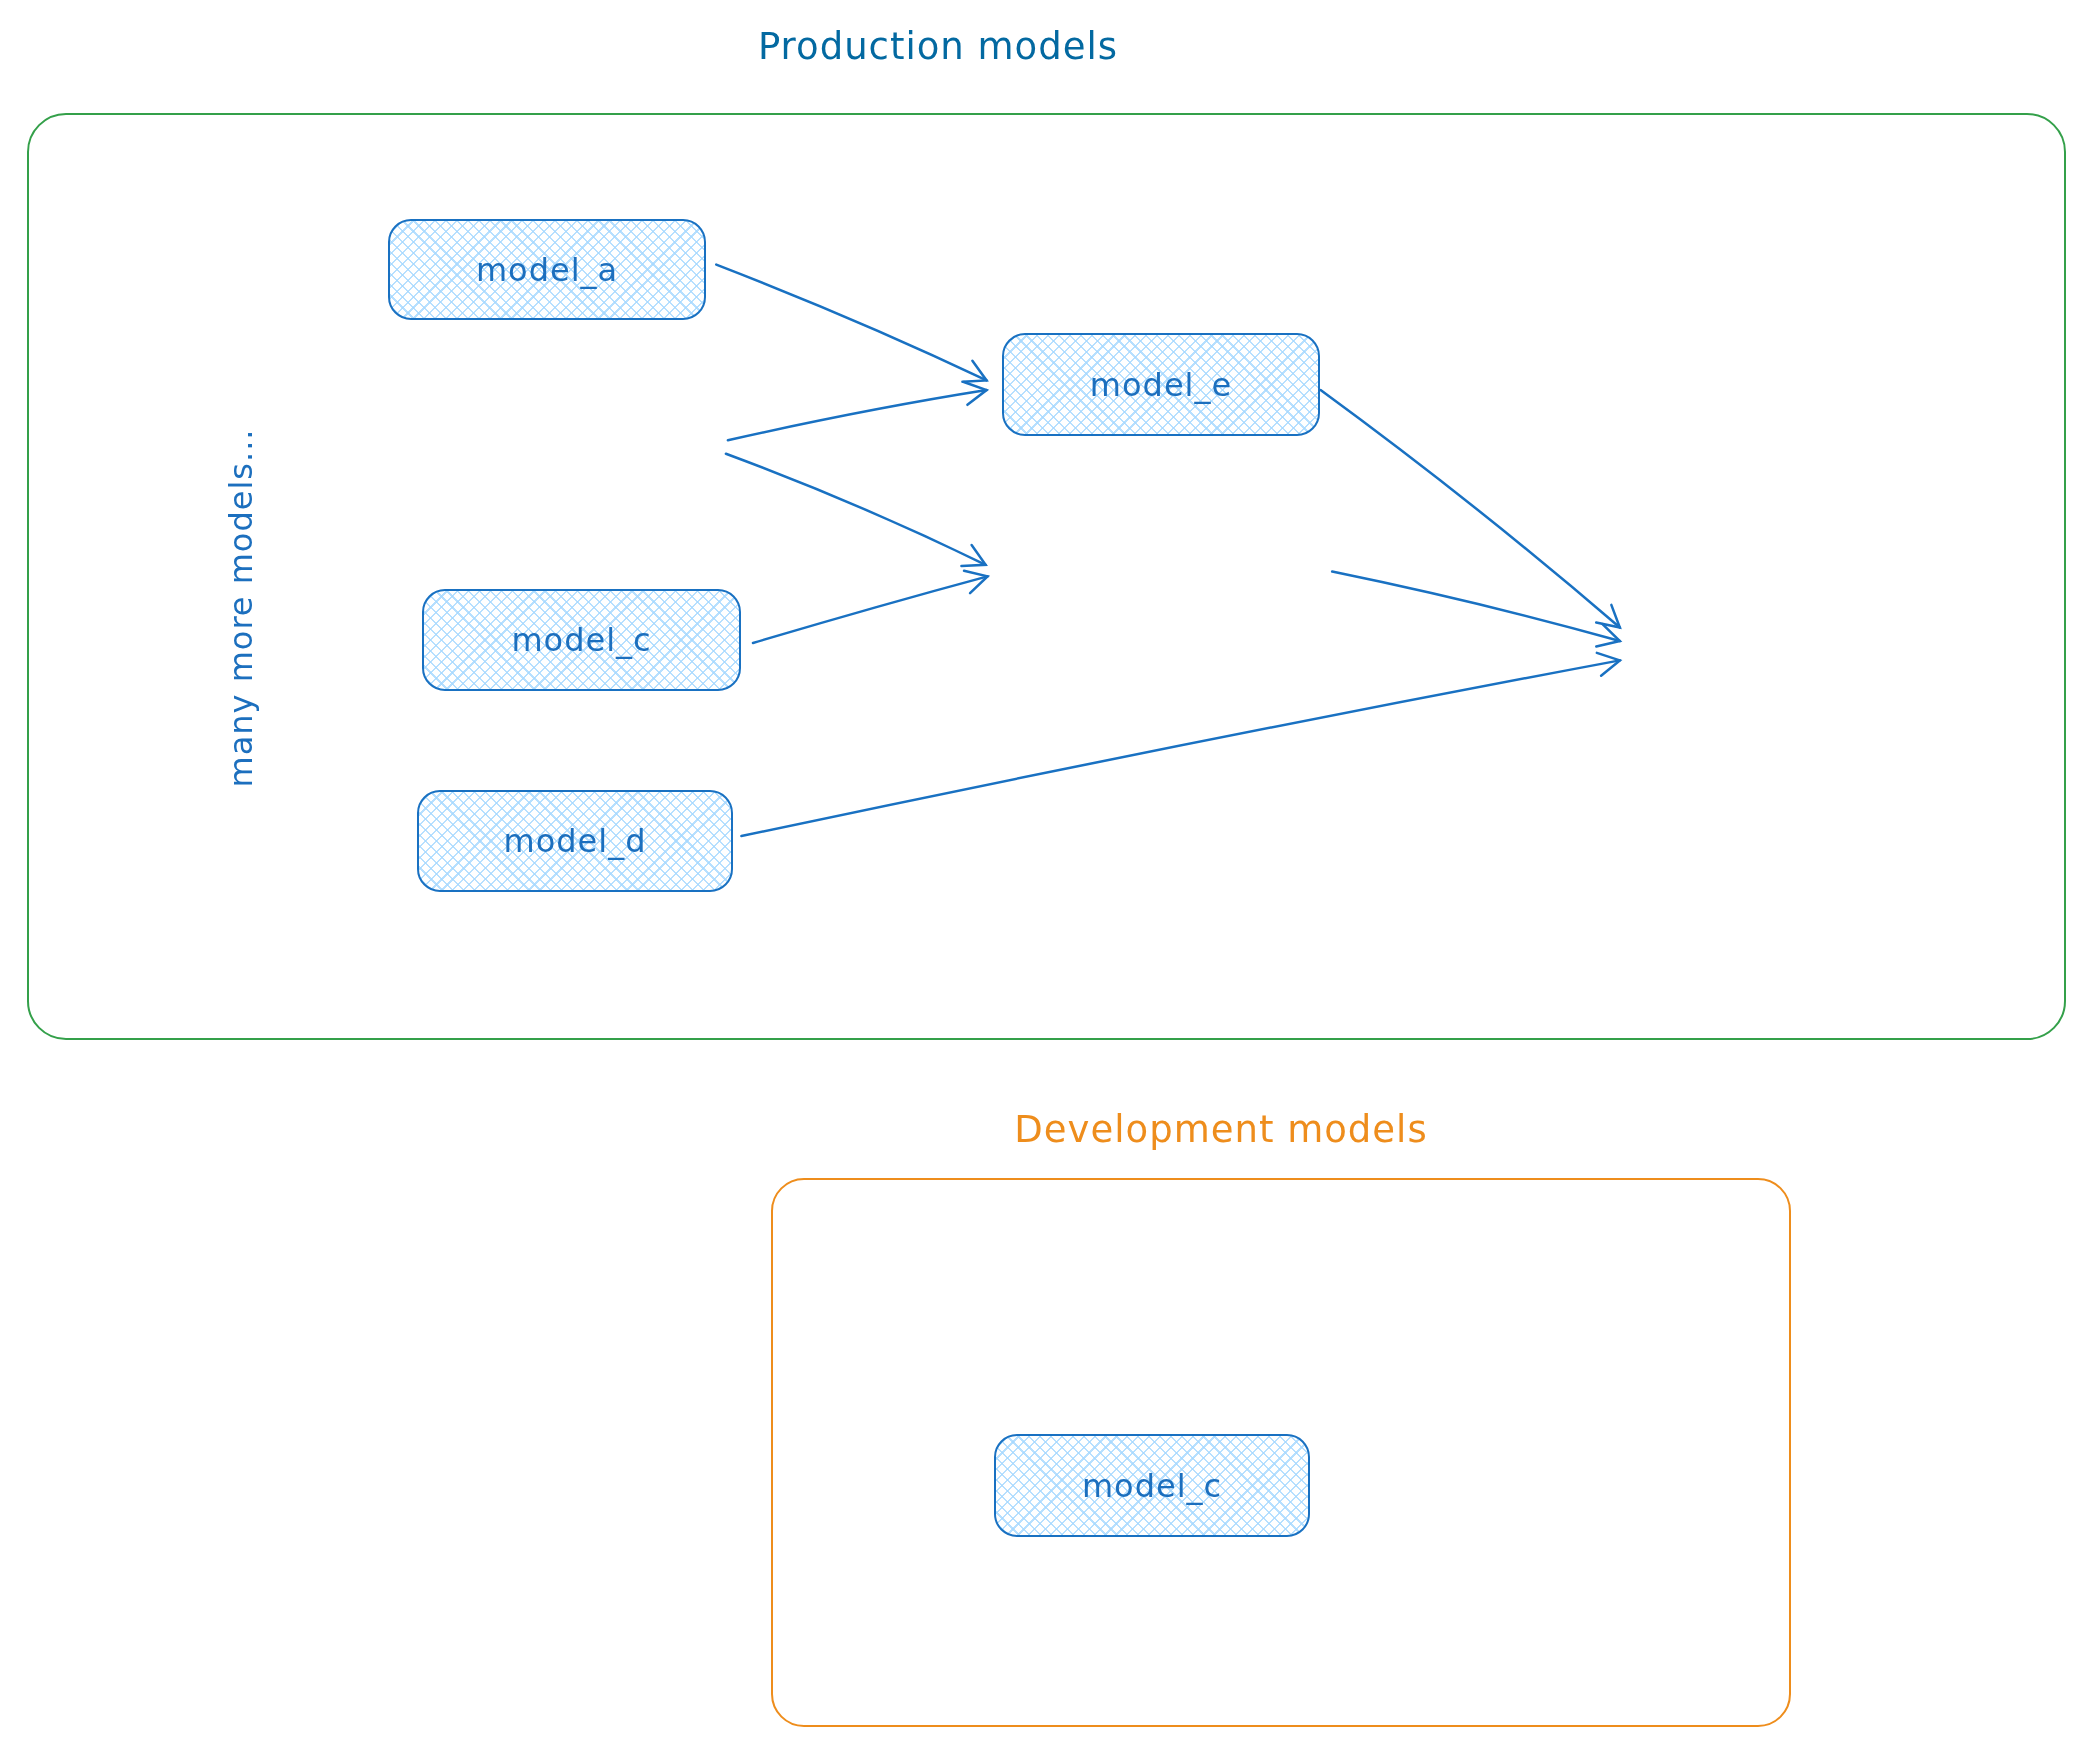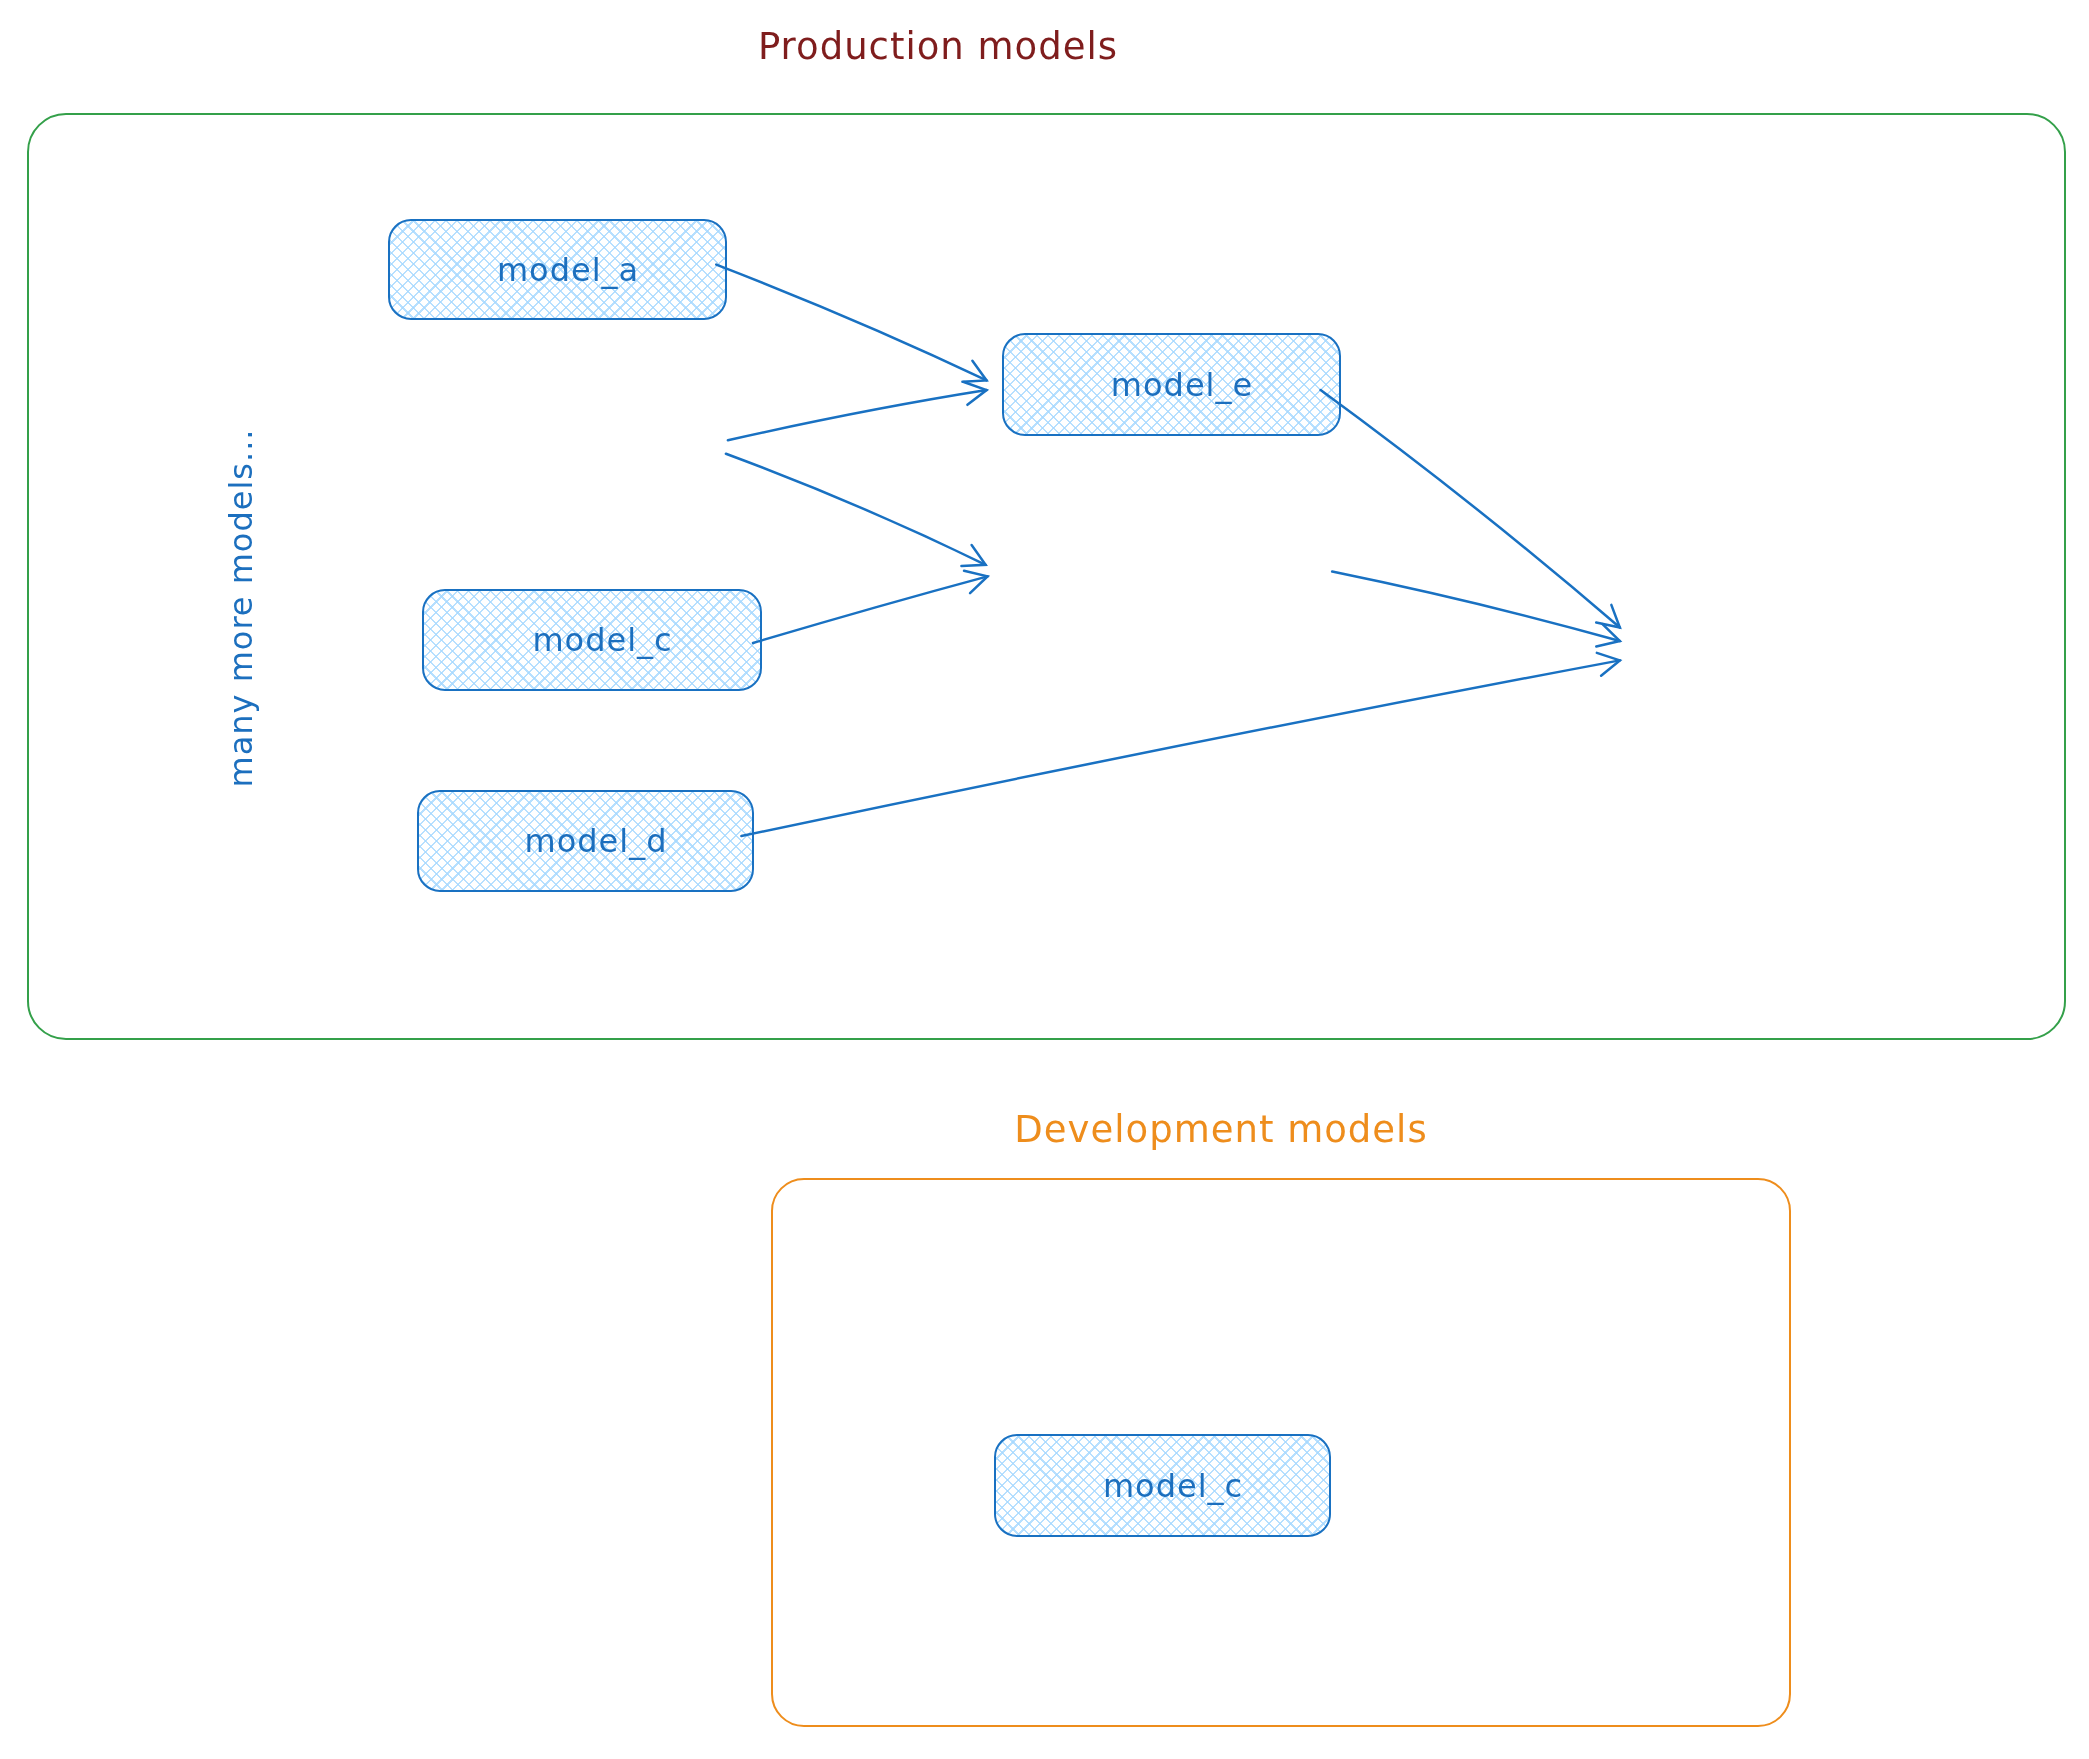--- a/index.html
+++ b/index.html
@@ -7,31 +7,31 @@
   .canvas{position:relative;width:2089px;height:1759px;overflow:hidden;background:#ffffff;}
 
   
   .frame{position:absolute;border-radius:39px;background:transparent;}
   .frame.production{left:27px;top:113px;width:2035px;height:923px;border:2.9px solid #34a04a;}
   .frame.development{left:771px;top:1178px;width:1016px;height:545px;border:2.9px solid #ee8d1c;border-radius:33px;}
 
   
   .group-title{position:absolute;transform:translateX(-50%);white-space:nowrap;
                font-size:37px;letter-spacing:1px;font-weight:500;}
-  .group-title.production{left:938px;top:25px;color:#7f1d1d;}
+  .group-title.production{left:938px;top:25px;color:#0369a1;}
   .group-title.development{left:1221px;top:1108px;color:#ee8d1c;}
 
   
   .node{position:absolute;display:flex;align-items:center;justify-content:center;
         border:2.5px solid #1971c2;border-radius:23px;color:#1c6fbe;
         font-size:32px;letter-spacing:1px;
         background:
           repeating-linear-gradient(45deg, rgba(165,216,255,.80) 0px, rgba(165,216,255,.80) 1.6px, transparent 1.6px, transparent 7.7px),
           repeating-linear-gradient(135deg, rgba(165,216,255,.80) 0px, rgba(165,216,255,.80) 1.6px, transparent 1.6px, transparent 7.7px),
-          #ffffff; padding-left: 21px;}
+          #ffffff;}
   .node-a{left:388px;top:219px;width:314px;height:97px;}
   .node-b{left:404px;top:394px;width:313px;height:97px;}
   .node-c{left:422px;top:589px;width:315px;height:98px;}
   .node-d{left:417px;top:790px;width:312px;height:98px;}
   .node-e{left:1002px;top:333px;width:314px;height:99px;}
   .node-f{left:1001px;top:524px;width:314px;height:97px;}
   .node-g{left:1635px;top:610px;width:313px;height:98px;}
   .node-dev-c{left:994px;top:1434px;width:312px;height:99px;}
 
   

